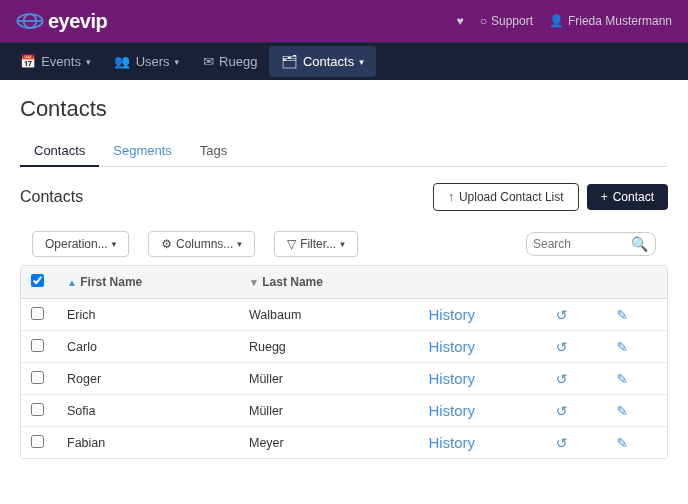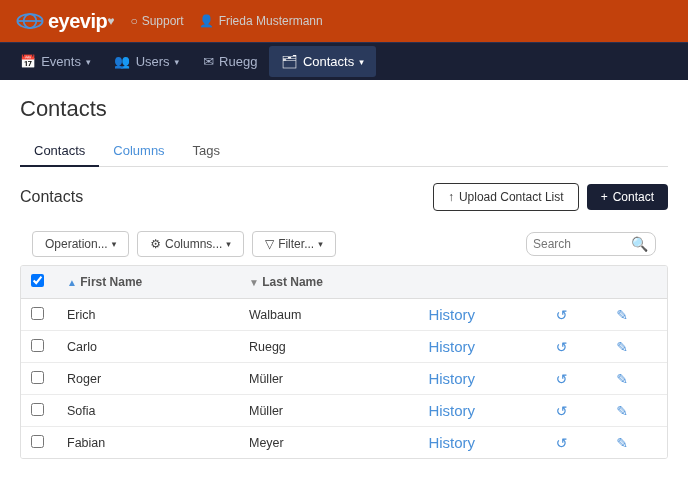--- a/index.html
+++ b/index.html
@@ -1,25 +1,25 @@
 <!DOCTYPE html>
 <html><head>
   <meta charset="utf-8">
   <style>
     * { box-sizing: border-box; margin: 0; padding: 0; }
     body { font-family: -apple-system, BlinkMacSystemFont, 'Segoe UI', Arial, sans-serif; font-size: 13px; background: #f4f5f7; color: #333; }
 
     
     .navbar {
-      background: #c2410c;
+      background: #701a75;
       height: 42px;
       display: flex;
       align-items: center;
       padding: 0 16px;
-      justify-content: flex-start;
+      justify-content: space-between;
     }
     .navbar-left { display: flex; align-items: center; gap: 4px; }
     .logo { color: #fff; font-size: 20px; font-weight: 600; letter-spacing: -0.5px; display: flex; align-items: center; gap: 4px; }
     .logo-icon { width: 28px; height: 18px; }
     .navbar-right { display: flex; align-items: center; gap: 16px; color: #ccc; font-size: 12px; }
     .navbar-right span { display: flex; align-items: center; gap: 4px; cursor: pointer; }
 
     
     .subnav {
       background: #1a2035;
@@ -87,21 +87,21 @@
     .btn-dark {
       background: #1a2035;
       border: none;
       color: #fff;
     }
 
     
     .toolbar {
       display: flex;
       align-items: center;
-      gap: 8px;
+      gap: 19px;
       margin-bottom: 0;
       padding: 8px 12px;
     }
     .toolbar-btn {
       padding: 5px 12px;
       border-radius: 4px;
       font-size: 12px;
       cursor: pointer;
       display: flex;
       align-items: center;
@@ -203,21 +203,21 @@
     <span style="font-size:9px;">▾</span>
   </div>
 </nav>
 
 <div class="page">
 
   <h1 class="page-title">Contacts</h1>
 
   <div class="tabs">
     <div class="tab active">Contacts</div>
-    <div class="tab blue">Columns</div>
+    <div class="tab blue">Segments</div>
     <div class="tab">Tags</div>
   </div>
 
   <div class="section-header">
     <span class="section-title">Contacts</span>
     <div class="header-buttons">
       <button class="btn btn-outline">
         <span>↑</span>
         <span>Upload Contact List</span>
       </button>

